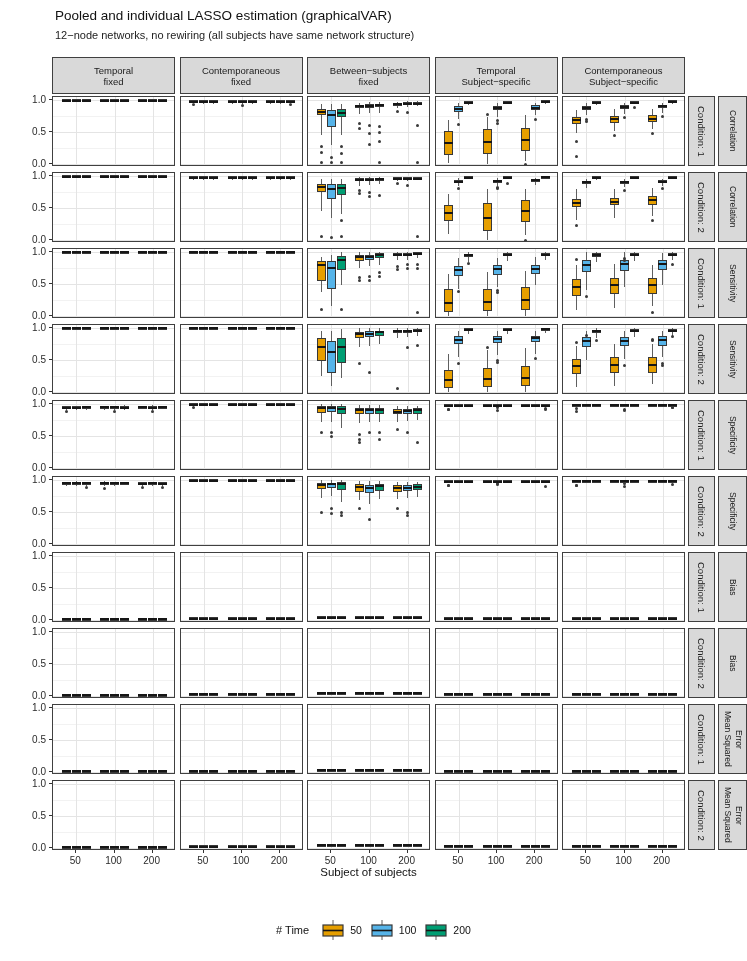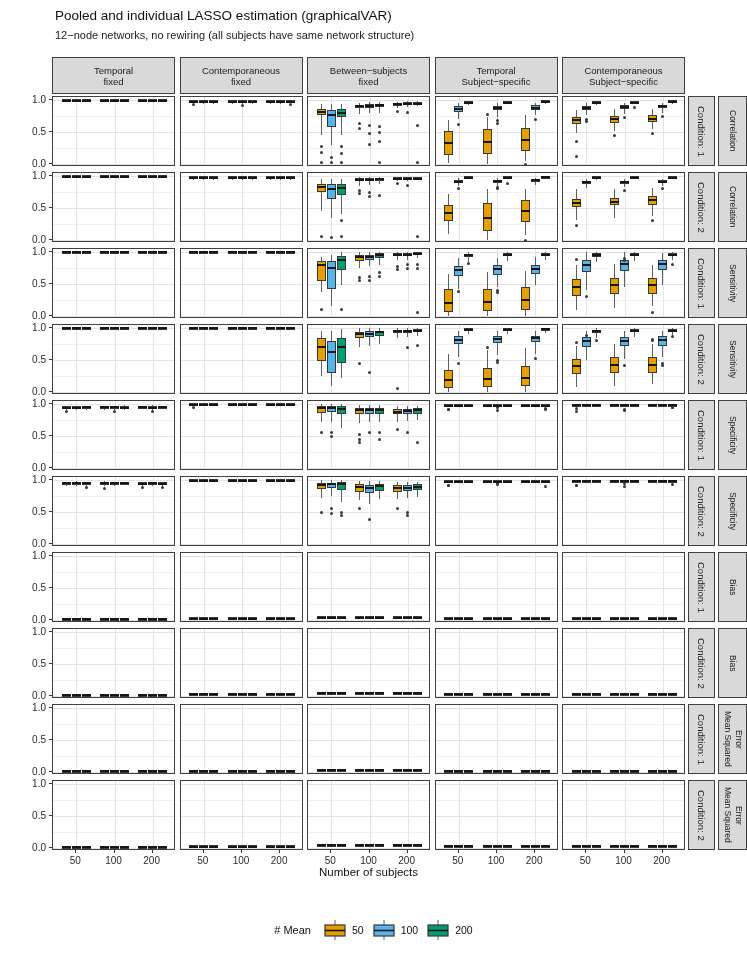--- a/index.html
+++ b/index.html
@@ -2155,24 +2155,24 @@
     <div class="tick" style="left: 534.13px; top: 850px; width: 1px; height: 3px;"></div>
     <div class="xlab" style="left: 519.13px; top: 855px;">200</div>
     <div class="tick" style="left: 585.37px; top: 850px; width: 1px; height: 3px;"></div>
     <div class="xlab" style="left: 570.37px; top: 855px;">50</div>
     <div class="tick" style="left: 623.5px; top: 850px; width: 1px; height: 3px;"></div>
     <div class="xlab" style="left: 608.5px; top: 855px;">100</div>
     <div class="tick" style="left: 661.63px; top: 850px; width: 1px; height: 3px;"></div>
     <div class="xlab" style="left: 646.63px; top: 855px;">200</div>
   </div>
 
-<div class="xaxis-title" style="left:52px;top:866px;width:633px;">Number of subjects</div>
+<div class="xaxis-title" style="left:52px;top:866px;width:633px;">Subject of subjects</div>
 
 <div class="legend" style="top:915px;height:30px;">
-  <span class="legend-title"># Mean</span>
+  <span class="legend-title"># Time</span>
   <span id="legend-keys" style="display:flex;align-items:center;gap:7px;">
       <span class="lkey">
         <svg width="26" height="22">
           <line x1="13" y1="1" x2="13" y2="21" stroke="#5f5f5f" stroke-width="1"></line>
           <rect x="3" y="6" width="20" height="11" fill="#E69F00" stroke="#383838" stroke-width="1.2"></rect>
           <line x1="3" y1="11.5" x2="23" y2="11.5" stroke="#161616" stroke-width="1.6"></line>
         </svg>
         <span class="lab">50</span>
       </span>
       <span class="lkey">

